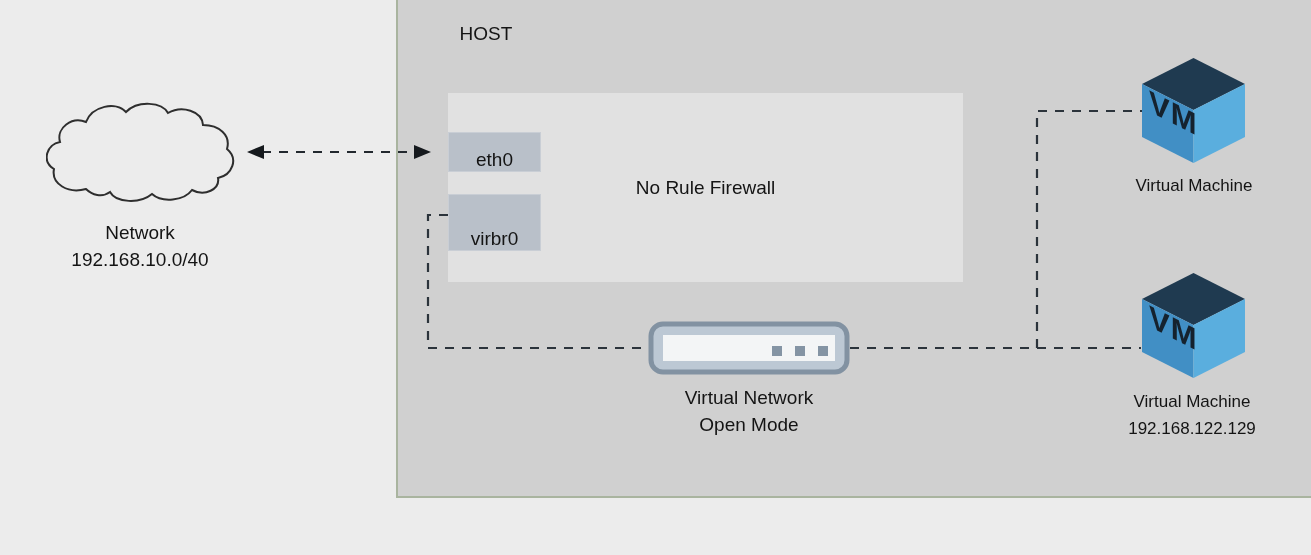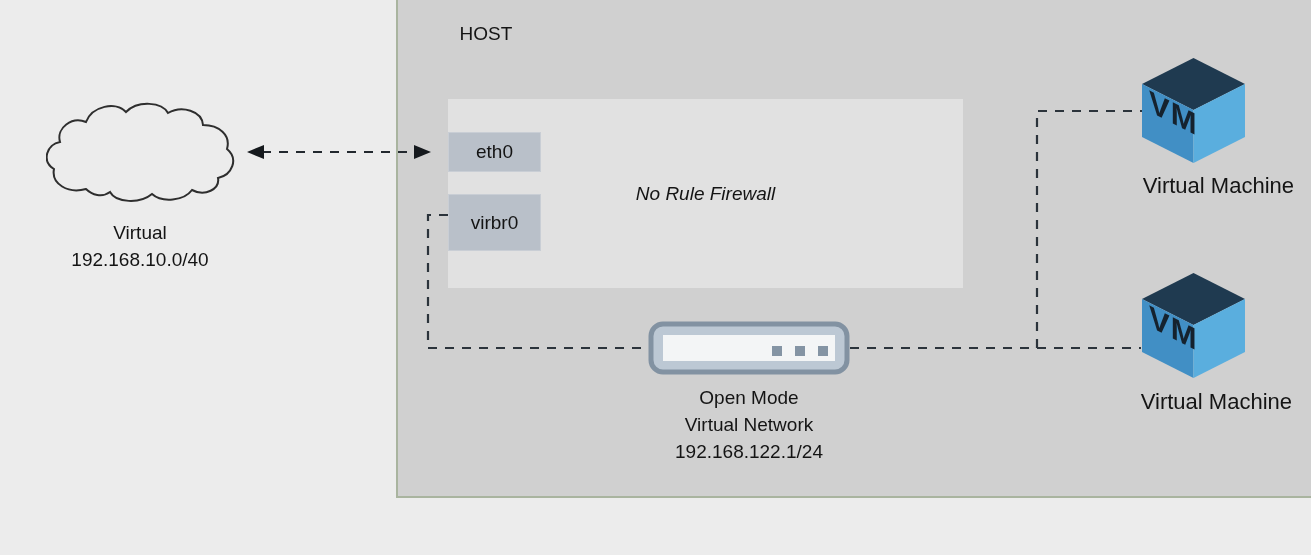--- a/index.html
+++ b/index.html
@@ -30,36 +30,35 @@
   .host-label {
     left: 396px; top: 20px; width: 180px;
     text-align: center;
     font-size: 19px; line-height: 27px;
     z-index: 6;
     white-space: nowrap;
   }
 
   
   .firewall-box {
-    left: 448px; top: 99px;
+    left: 448px; top: 93px;
     width: 515px; height: 189px;
     background: #e1e1e1;
     z-index: 2;
     display: flex; align-items: center; justify-content: center;
     font-size: 19px;
-    font-style: italic;
   }
 
   
   .iface-box {
     width: 93px;
     background: #b9c0c9;
     border: 1px solid #c9ced5;
     box-sizing: border-box;
-    display: flex; align-items: center; justify-content: center;
+    display: flex; align-items: flex-end; justify-content: center;
     font-size: 19px;
     z-index: 3;
   }
   .iface-eth0   { left: 448px; top: 132px; height: 40px; }
   .iface-virbr0 { left: 448px; top: 194px; height: 57px; }
 
   
   .net-lines { left: 0; top: 0; z-index: 4; pointer-events: none; }
 
   
@@ -81,22 +80,22 @@
     z-index: 6;
     white-space: nowrap;
   }
 
   
   .vm-cube { z-index: 5; }
   .vm1-cube { left: 1140px; top: 57px; }
   .vm2-cube { left: 1140px; top: 272px; }
   .vm-label {
     width: 200px;
-    text-align: right;
-    font-size: 22px; line-height: 27px;
+    text-align: center;
+    font-size: 17px; line-height: 27px;
     z-index: 6;
     white-space: nowrap;
   }
   .vm1-label { left: 1094px; top: 172px; }
   .vm2-label { left: 1092px; top: 388px; }
 </style>
 </head>
 <body>
 
 <div id="canvas">
@@ -142,37 +141,36 @@
                C 136,5 156,11 157,25
                C 173,25 185,35 181,49
                C 193,59 186,75 172,78
                C 174,89 159,97 146,90
                C 138,101 116,103 106,94
                C 94,104 70,103 64,92
                C 56,98 46,95 40,89 Z" fill="#ececec" stroke="#2e2e2e" stroke-width="2"></path>
     </svg>
   </div>
   <div class="abs cloud-label">
-    <div>Virtual</div>
+    <div>Network</div>
     <div>192.168.10.0/40</div>
   </div>
 
   <div class="abs switch-icon-wrap">
     <svg width="202" height="54" viewBox="0 0 202 54">
       <rect x="3" y="3" width="196" height="48" rx="12" fill="#bcc8d4" stroke="#8292a2" stroke-width="5"></rect>
       <rect x="15" y="14" width="172" height="26" fill="#f3f5f6"></rect>
       <rect x="124" y="25" width="10" height="10" fill="#8494a4"></rect>
       <rect x="147" y="25" width="10" height="10" fill="#8494a4"></rect>
       <rect x="170" y="25" width="10" height="10" fill="#8494a4"></rect>
     </svg>
   </div>
   <div class="abs vnet-label">
+    <div>Virtual Network</div>
     <div>Open Mode</div>
-    <div>Virtual Network</div>
-    <div>192.168.122.1/24</div>
   </div>
 
   <div class="abs vm-cube vm1-cube">
     <svg width="107" height="107" viewBox="0 0 107 107">
       <path d="M53.5,1 L105,27 L53.5,53 L2,27 Z" fill="#1f3a50"></path>
       <path d="M2,27 L53.5,53 L53.5,106 L2,80 Z" fill="#418fc5"></path>
       <path d="M105,27 L53.5,53 L53.5,106 L105,80 Z" fill="#5aaede"></path>
       <g transform="skewY(26.8)">
         <text x="9" y="50" font-size="31" font-weight="bold" letter-spacing="1" fill="#15222e" font-family="Liberation Sans, DejaVu Sans, sans-serif">VM</text>
       </g>
@@ -187,15 +185,16 @@
       <path d="M53.5,1 L105,27 L53.5,53 L2,27 Z" fill="#1f3a50"></path>
       <path d="M2,27 L53.5,53 L53.5,106 L2,80 Z" fill="#418fc5"></path>
       <path d="M105,27 L53.5,53 L53.5,106 L105,80 Z" fill="#5aaede"></path>
       <g transform="skewY(26.8)">
         <text x="9" y="50" font-size="31" font-weight="bold" letter-spacing="1" fill="#15222e" font-family="Liberation Sans, DejaVu Sans, sans-serif">VM</text>
       </g>
     </svg>
   </div>
   <div class="abs vm-label vm2-label">
     <div>Virtual Machine</div>
+    <div>192.168.122.129</div>
   </div>
 
 </div>
 
 </body></html>

